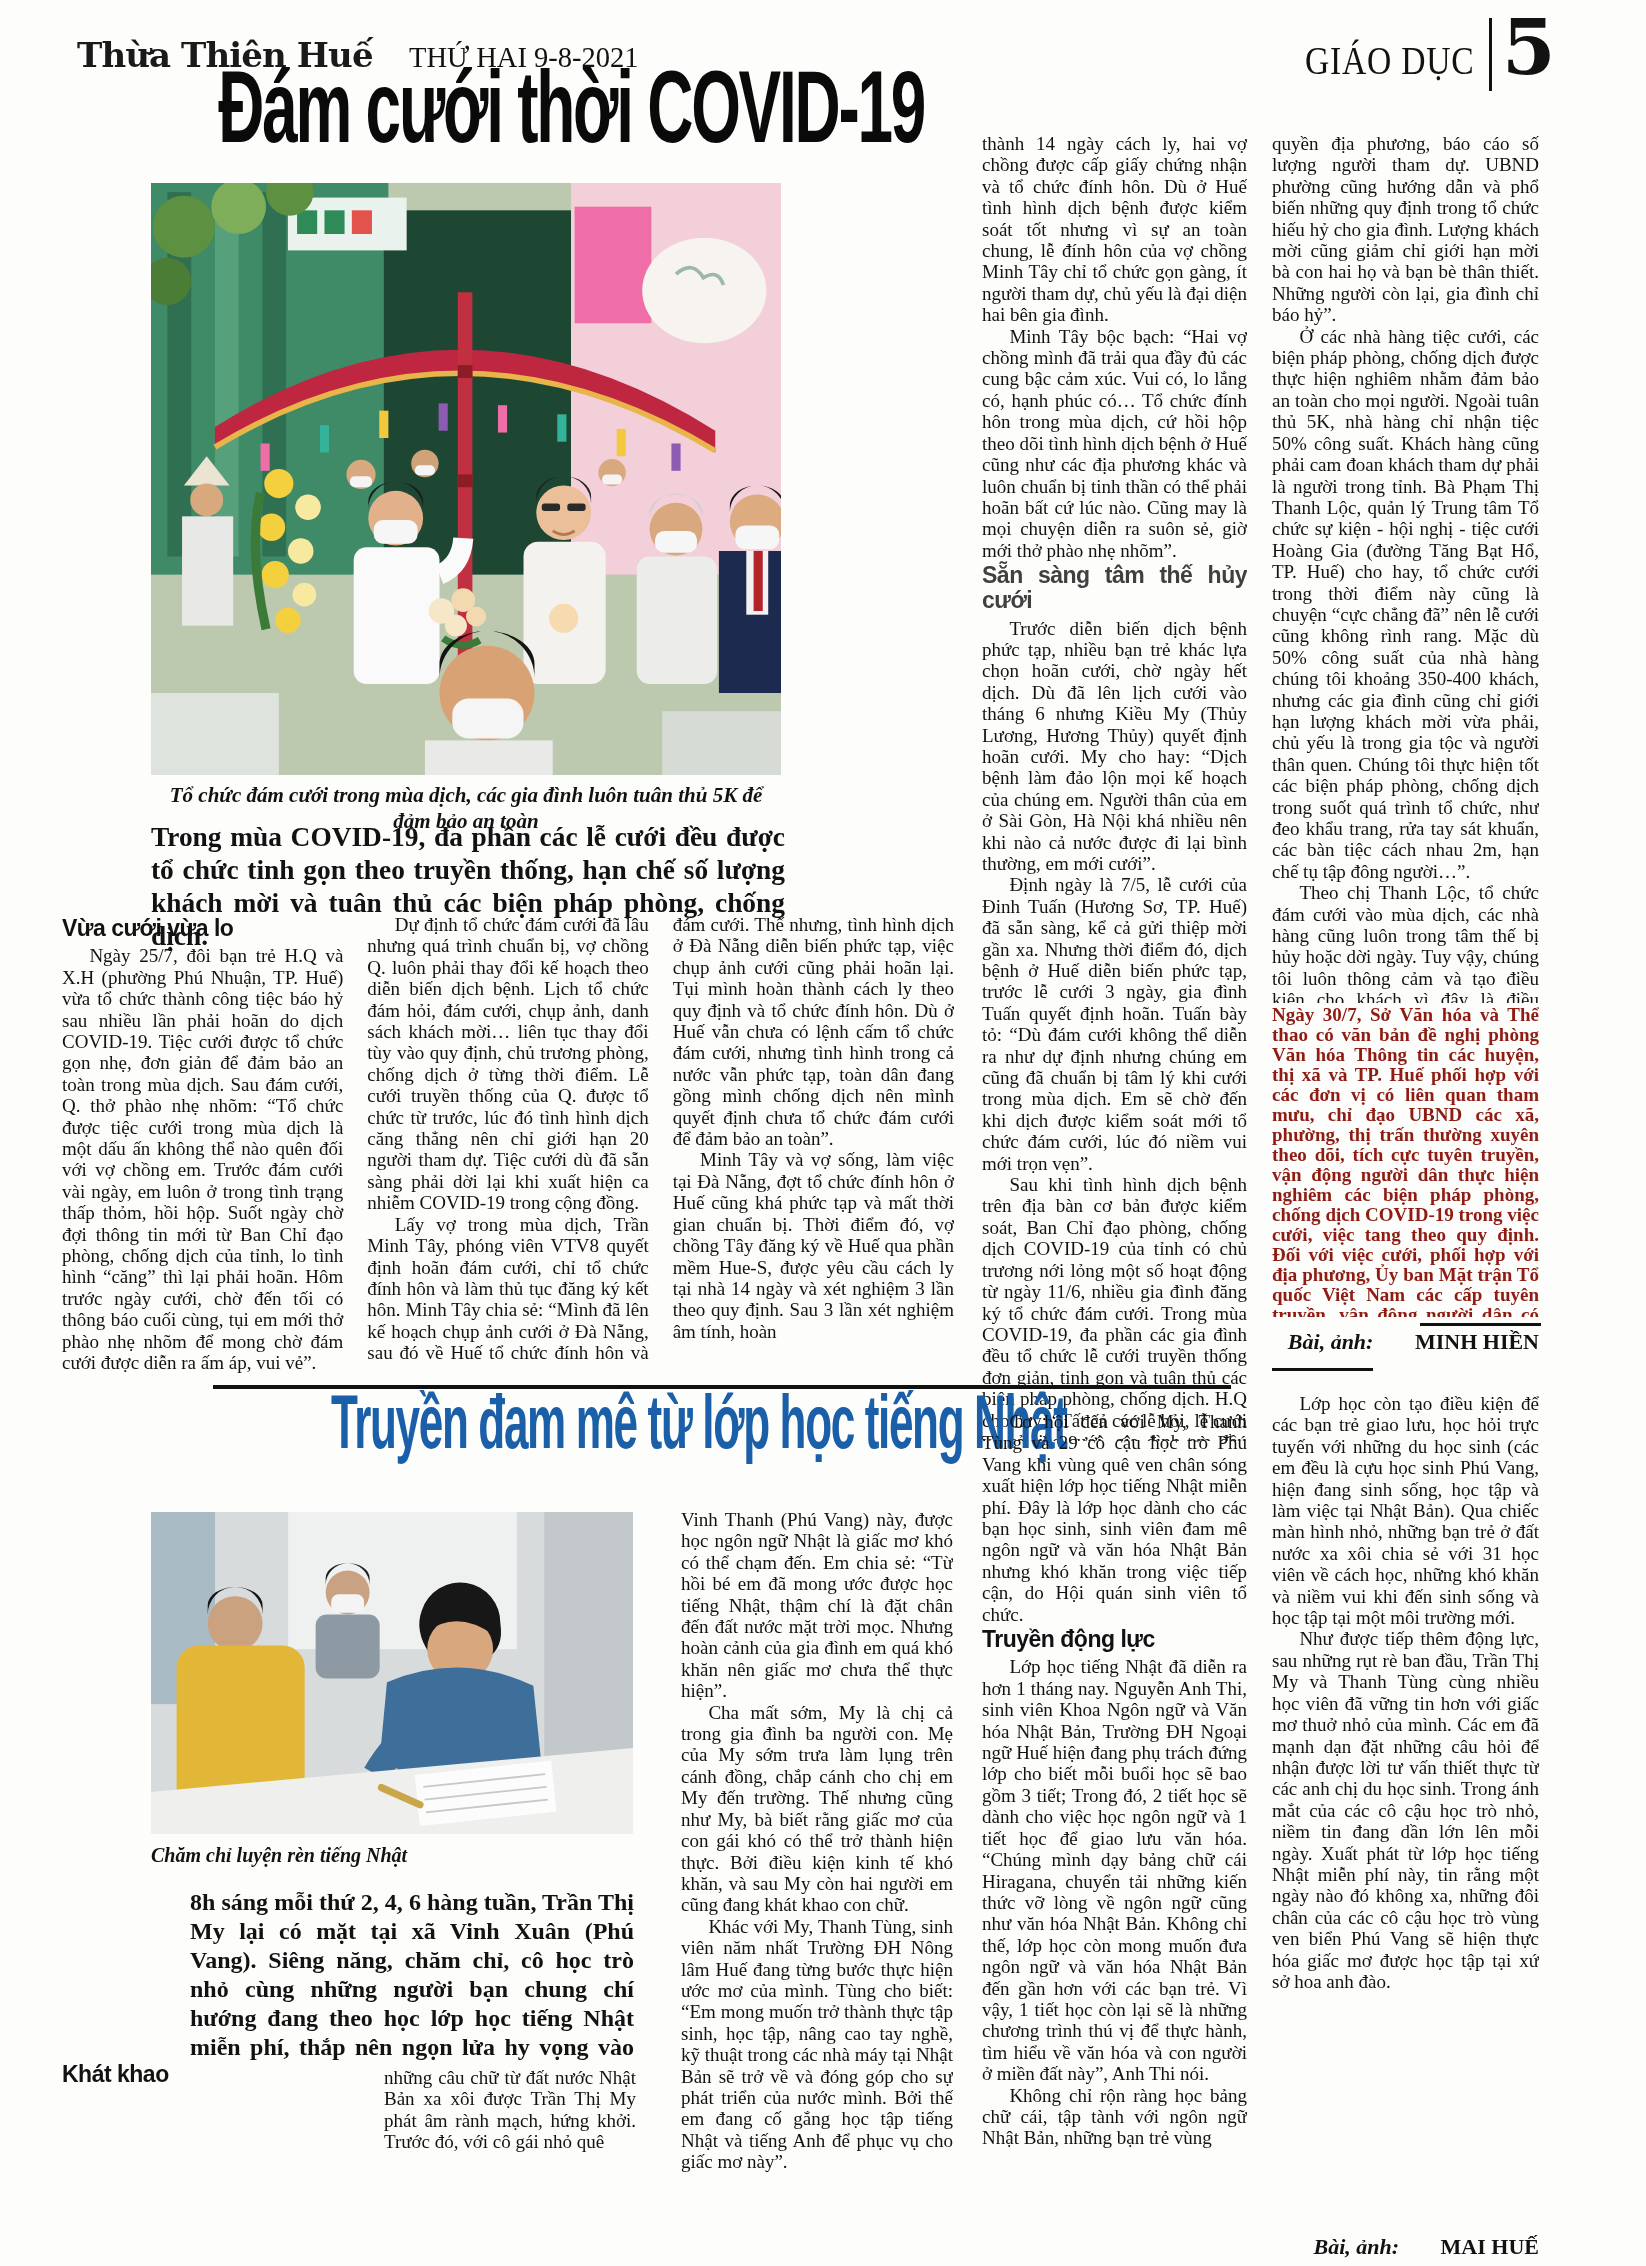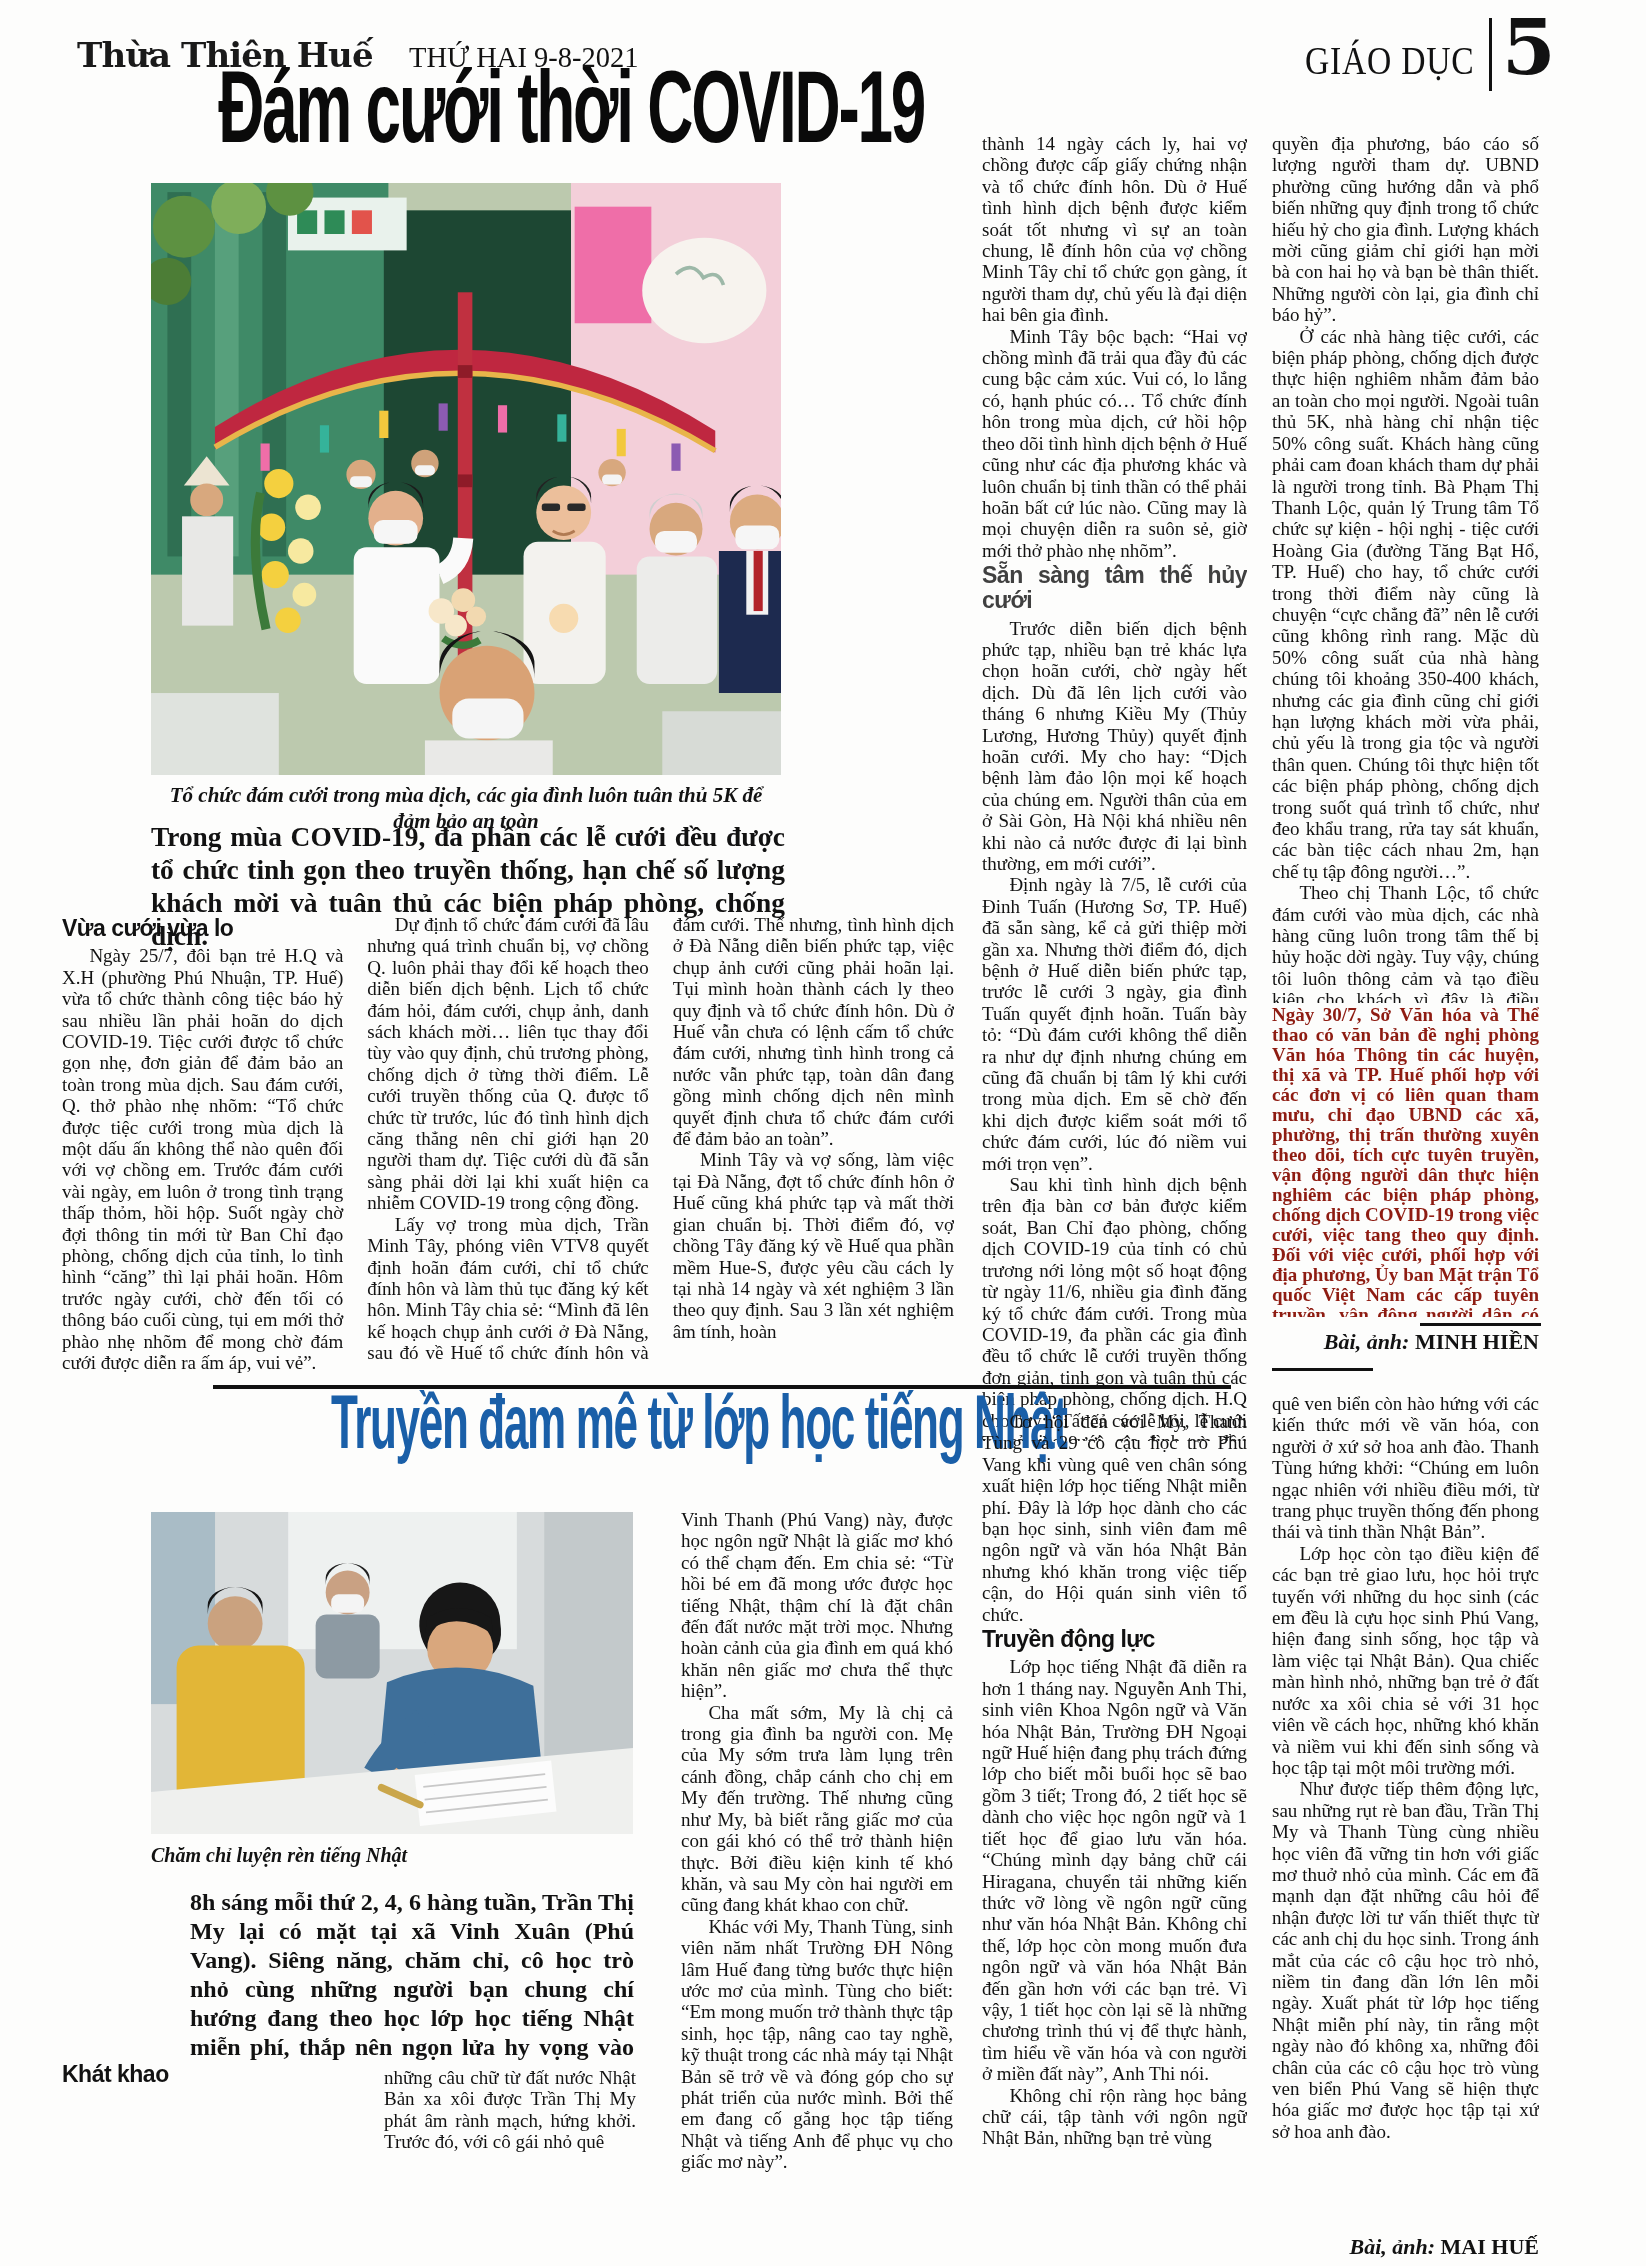--- a/index.html
+++ b/index.html
@@ -38,21 +38,21 @@
   .a1-leadcols{left:62px;top:914px;width:892px;height:495px;column-count:3;column-gap:24px;overflow:hidden;}
   .a1-col4{left:982px;top:133px;width:265px;height:1308px;overflow:hidden;}
   .a1-col5{left:1272px;top:133px;width:267px;height:870px;overflow:hidden;}
   .a1-notice{left:1272px;top:1005px;width:267px;height:312px;overflow:hidden;font-weight:bold;
       font-size:19px;line-height:20px;text-align:justify;}
   .rule{background:#111;}
   .a1-rule-top{left:1420px;top:1323px;width:121px;height:2.7px;}
   .a1-rule-bottom{left:1272px;top:1368px;width:101px;height:2.7px;}
   .byline{font-size:22px;text-align:right;}
   .byline .lbl{font-style:italic;font-weight:bold;font-family:Liberation Serif, serif;}
-  .byline .nm{font-weight:bold;}
+  .byline .nm{font-weight:bold;margin-left:36px;}
   .a1-byline{left:1272px;top:1329px;width:267px;}
   .sep-rule{left:213px;top:1385px;width:1018px;height:3.7px;}
   .a2-colA{left:62px;top:2060px;width:296px;height:143px;overflow:hidden;}
   .a2-colB{left:384px;top:2067px;width:252px;height:135px;overflow:hidden;}
   .a2-colC{left:681px;top:1509px;width:272px;height:742px;overflow:hidden;}
   .a2-colD{left:982px;top:1411px;width:265px;height:842px;overflow:hidden;}
   .a2-colE{left:1272px;top:1393px;width:267px;height:864px;display:flex;flex-direction:column;}
   .a2-colE .flow{flex:1 1 auto;overflow:hidden;}
   .a2-byline{flex:0 0 auto;padding-top:3.7px;}
 </style>
@@ -263,21 +263,20 @@
     </div>
   <div class="abs bodytext a2-colD">
       <p class="para">Cơ hội đến với My, Thanh Tùng và 29 cô cậu học trò Phú Vang khi vùng quê ven chân sóng xuất hiện lớp học tiếng Nhật miễn phí. Đây là lớp học dành cho các bạn học sinh, sinh viên đam mê ngôn ngữ và văn hóa Nhật Bản nhưng khó khăn trong việc tiếp cận, do Hội quán sinh viên tổ chức.</p>
       <h3 class="colsub" style="color: rgb(17, 17, 17);">Truyền động lực</h3>
       <p class="para">Lớp học tiếng Nhật đã diễn ra hơn 1 tháng nay. Nguyễn Anh Thi, sinh viên Khoa Ngôn ngữ và Văn hóa Nhật Bản, Trường ĐH Ngoại ngữ Huế hiện đang phụ trách đứng lớp cho biết mỗi buổi học sẽ bao gồm 3 tiết; Trong đó, 2 tiết học sẽ dành cho việc học ngôn ngữ và 1 tiết học để giao lưu văn hóa. “Chúng mình dạy bảng chữ cái Hiragana, chuyển tải những kiến thức vỡ lòng về ngôn ngữ cũng như văn hóa Nhật Bản. Không chỉ thế, lớp học còn mong muốn đưa ngôn ngữ và văn hóa Nhật Bản đến gần hơn với các bạn trẻ. Vì vậy, 1 tiết học còn lại sẽ là những chương trình thú vị để thực hành, tìm hiểu về văn hóa và con người ở miền đất này”, Anh Thi nói.</p>
       <p class="para">Không chỉ rộn ràng học bảng chữ cái, tập tành với ngôn ngữ Nhật Bản, những bạn trẻ vùng</p>
     </div>
 
   <div class="abs bodytext a2-colE">
     <div class="flow">
-        <p class="para cont">quê ven biển còn hào hứng với các kiến thức mới về văn hóa, con người ở xứ sở hoa anh đào. Thanh Tùng hứng khởi: “Chúng em luôn ngạc nhiên với nhiều điều mới, từ trang phục truyền thống đến phong thái và tinh thần Nhật Bản”.</p>
         <p class="para">Lớp học còn tạo điều kiện để các bạn trẻ giao lưu, học hỏi trực tuyến với những du học sinh (các em đều là cựu học sinh Phú Vang, hiện đang sinh sống, học tập và làm việc tại Nhật Bản). Qua chiếc màn hình nhỏ, những bạn trẻ ở đất nước xa xôi chia sẻ với 31 học viên về cách học, những khó khăn và niềm vui khi đến sinh sống và học tập tại một môi trường mới.</p>
         <p class="para">Như được tiếp thêm động lực, sau những rụt rè ban đầu, Trần Thị My và Thanh Tùng cùng nhiều học viên đã vững tin hơn với giấc mơ thuở nhỏ của mình. Các em đã mạnh dạn đặt những câu hỏi để nhận được lời tư vấn thiết thực từ các anh chị du học sinh. Trong ánh mắt của các cô cậu học trò nhỏ, niềm tin đang dần lớn lên mỗi ngày. Xuất phát từ lớp học tiếng Nhật miễn phí này, tin rằng một ngày nào đó không xa, những đôi chân của các cô cậu học trò vùng ven biển Phú Vang sẽ hiện thực hóa giấc mơ được học tập tại xứ sở hoa anh đào.</p>
       </div>
     <div class="byline a2-byline">
       <span class="lbl">Bài, ảnh:</span>
       <span class="nm">MAI HUẾ</span>
     </div>
   </div>
 
 </div>

